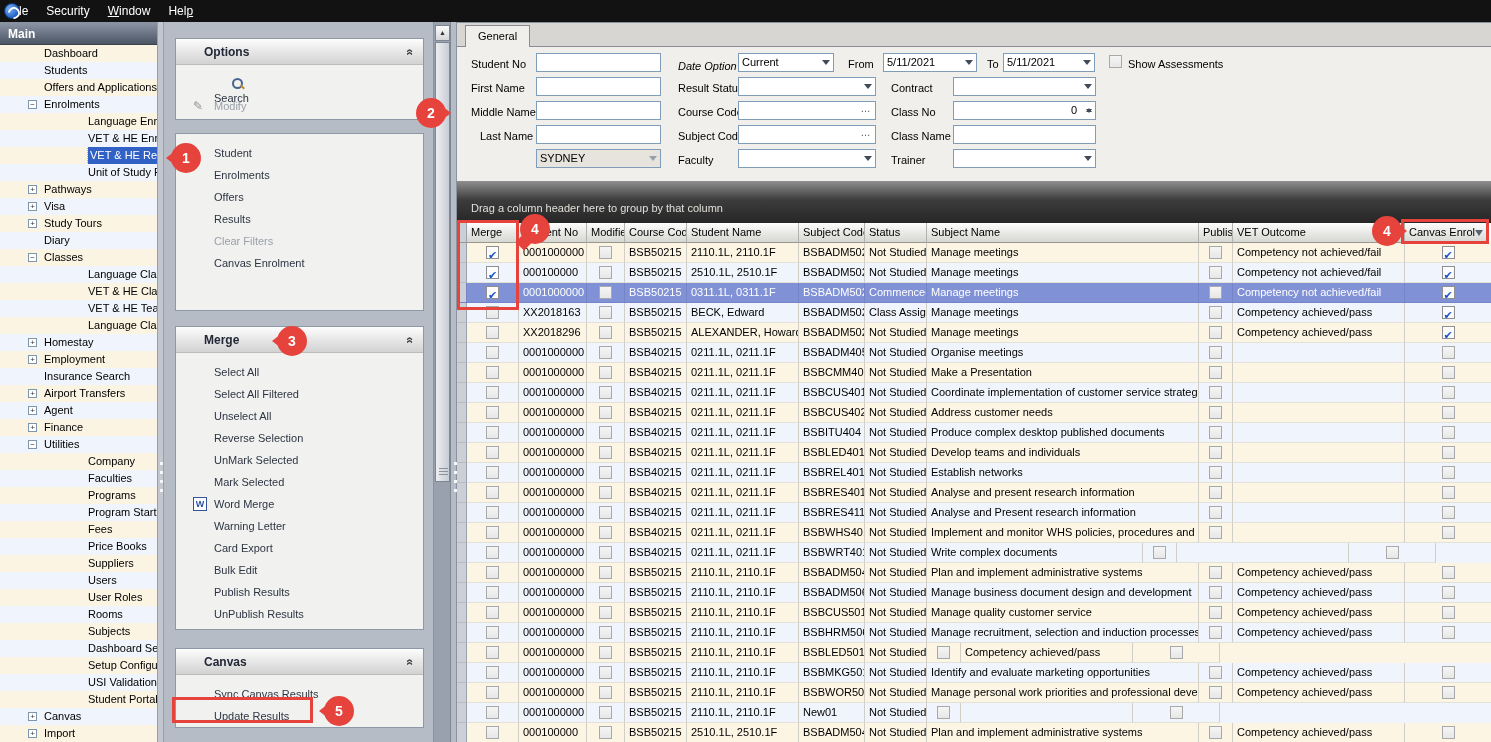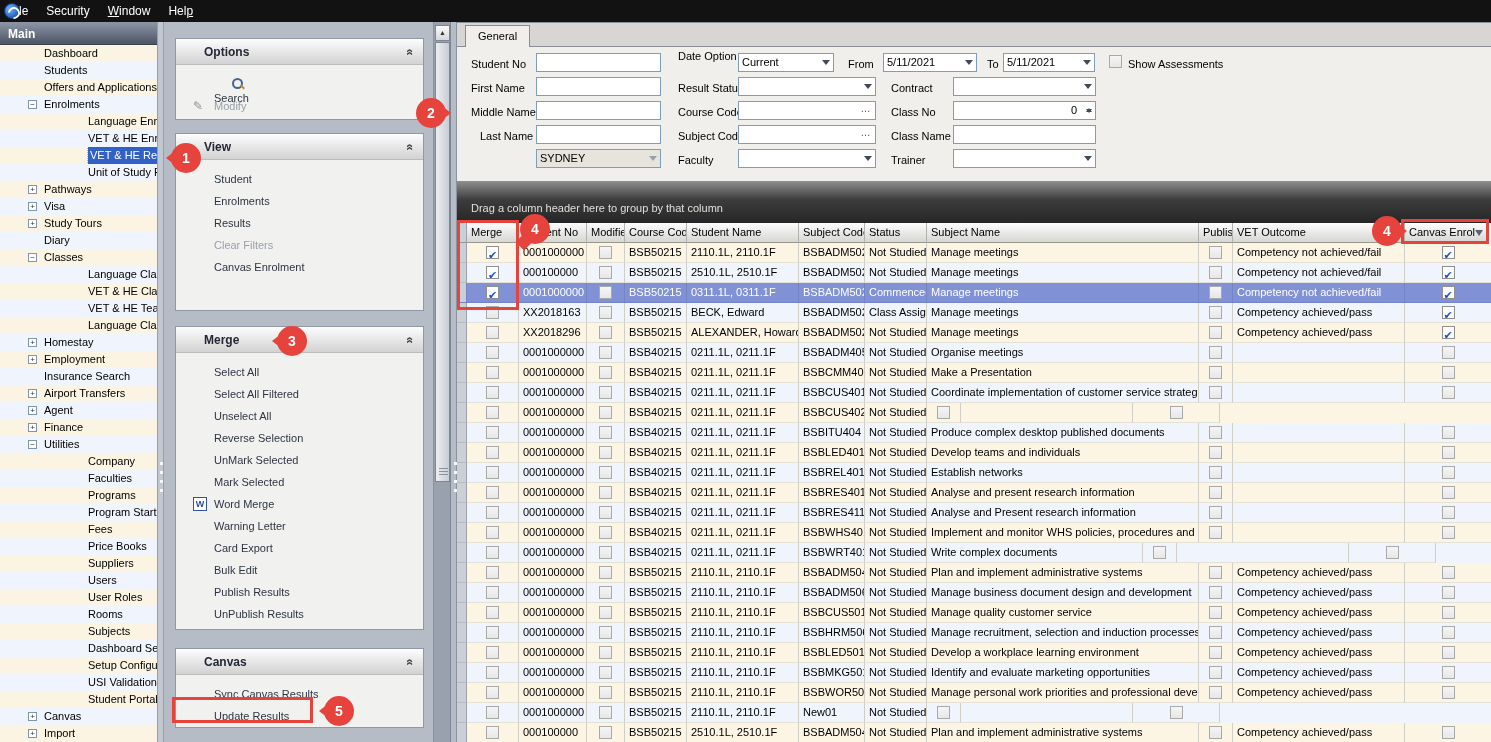--- a/index.html
+++ b/index.html
@@ -280,24 +280,24 @@
 
   <div id="toolpanel">
       <div class="pbox" style="top: 16px; height: 82px;">
         <div class="pbox-header">Options<div class="collapse-ic">«</div></div>
         <div class="pitems">
           <div class="pitem"><div class="picon ic-search"></div><span>Search</span></div>
           <div class="pitem disabled"><div class="picon ic-edit">✎</div><span>Modify</span></div>
         </div>
       </div>
       <div class="pbox" style="top: 111px; height: 178px;">
-        <div class="pbox-header">View<div class="collapse-ic">«</div></div>
         <div class="pitems">
           <div class="pitem"><span>Student</span></div>
           <div class="pitem"><span>Enrolments</span></div>
+          <div class="pitem"><span>Offers</span></div>
           <div class="pitem"><span>Results</span></div>
           <div class="pitem disabled"><span>Clear Filters</span></div>
           <div class="pitem"><span>Canvas Enrolment</span></div>
         </div>
       </div>
       <div class="pbox" style="top: 304px; height: 304px;">
         <div class="pbox-header">Merge<div class="collapse-ic">«</div></div>
         <div class="pitems">
           <div class="pitem"><span>Select All</span></div>
           <div class="pitem"><span>Select All Filtered</span></div>
@@ -342,21 +342,21 @@
       <span class="flabel" style="left:14px; top:59px;">Middle Name</span>
       <input class="tinput" style="left: 79px; top: 54px; width: 125px;" value="">
       <span class="flabel" style="left:23px; top:83px;">Last Name</span>
       <input class="tinput" style="left: 79px; top: 78px; width: 125px;" value="">
       <span class="flabel" style="left:14px; top:107px;margin-top:32px;">Location</span>
       <div class="combo disabled" style="left:79px; top:102px; width:125px;">
         <span class="val">SYDNEY</span>
           <span class="arr"></span>
       </div>
 
-      <span class="flabel" style="left:221px; top:3px;">Date Option</span>
+      <span class="flabel" style="left:221px; top:13px;font-style:italic;">Date Option</span>
       <div class="combo" style="left:281px; top:6px; width:96px;">
         <span class="val">Current</span>
           <span class="arr"></span>
       </div>
       <span class="flabel" style="left:221px; top:35px;">Result Status</span>
       <div class="combo" style="left:281px; top:30px; width:138px;">
         <span class="val"></span>
           <span class="arr"></span>
       </div>
       <span class="flabel" style="left:221px; top:59px;">Course Code</span>
@@ -609,20 +609,21 @@
             <div class="cb off"></div>
           </div>
           <div class="gc" style="width: 68px;">0001000000</div>
           <div class="gc cbc" style="width: 38px;">
             <div class="cb off"></div>
           </div>
           <div class="gc" style="width: 62px;">BSB40215</div>
           <div class="gc" style="width: 112px;">0211.1L, 0211.1F</div>
           <div class="gc" style="width: 66px;">BSBCUS402</div>
           <div class="gc" style="width: 62px;">Not Studied</div>
+          <div class="gc" style="width: 272px;">Address customer needs</div>
           <div class="gc cbc" style="width: 34px;">
             <div class="cb off"></div>
           </div>
           <div class="gc" style="width: 172px;"></div>
           <div class="gc cbc" style="width: 87px;">
             <div class="cb off"></div>
           </div>
         </div>
         <div class="grow alt1">
           <div class="gc ind" style="width: 10px;"></div>
@@ -872,21 +873,20 @@
             <div class="cb off"></div>
           </div>
           <div class="gc" style="width: 68px;">0001000000</div>
           <div class="gc cbc" style="width: 38px;">
             <div class="cb off"></div>
           </div>
           <div class="gc" style="width: 62px;">BSB50215</div>
           <div class="gc" style="width: 112px;">2110.1L, 2110.1F</div>
           <div class="gc" style="width: 66px;">BSBLED501</div>
           <div class="gc" style="width: 62px;">Not Studied</div>
-          <div class="gc" style="width: 272px;">Develop a workplace learning environment</div>
           <div class="gc cbc" style="width: 34px;">
             <div class="cb off"></div>
           </div>
           <div class="gc" style="width: 172px;">Competency achieved/pass</div>
           <div class="gc cbc" style="width: 87px;">
             <div class="cb off"></div>
           </div>
         </div>
         <div class="grow alt1">
           <div class="gc ind" style="width: 10px;"></div>

